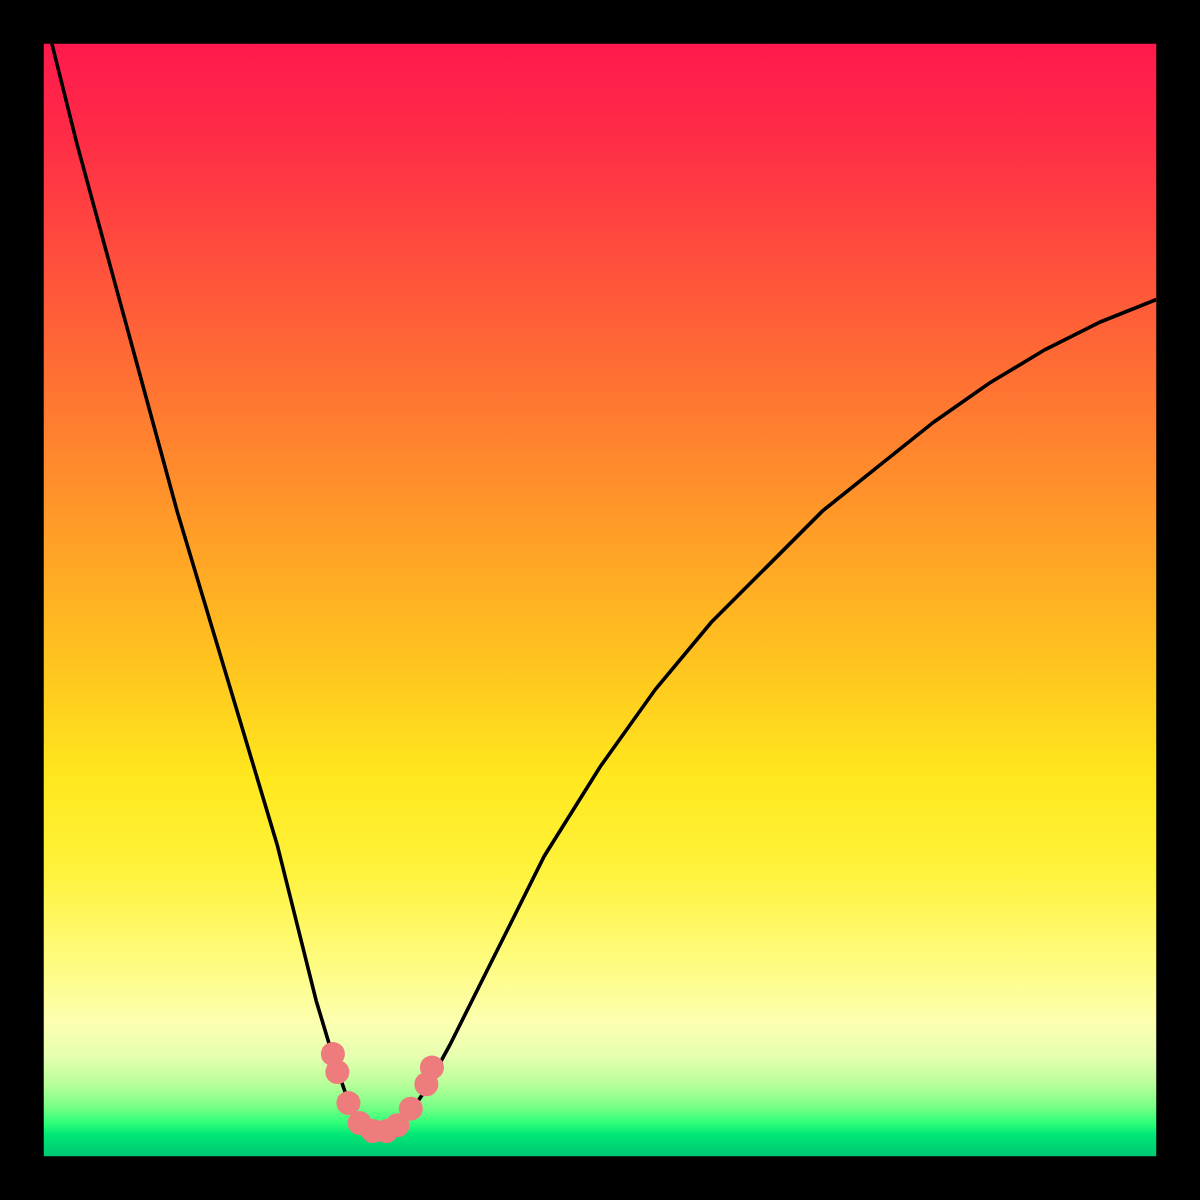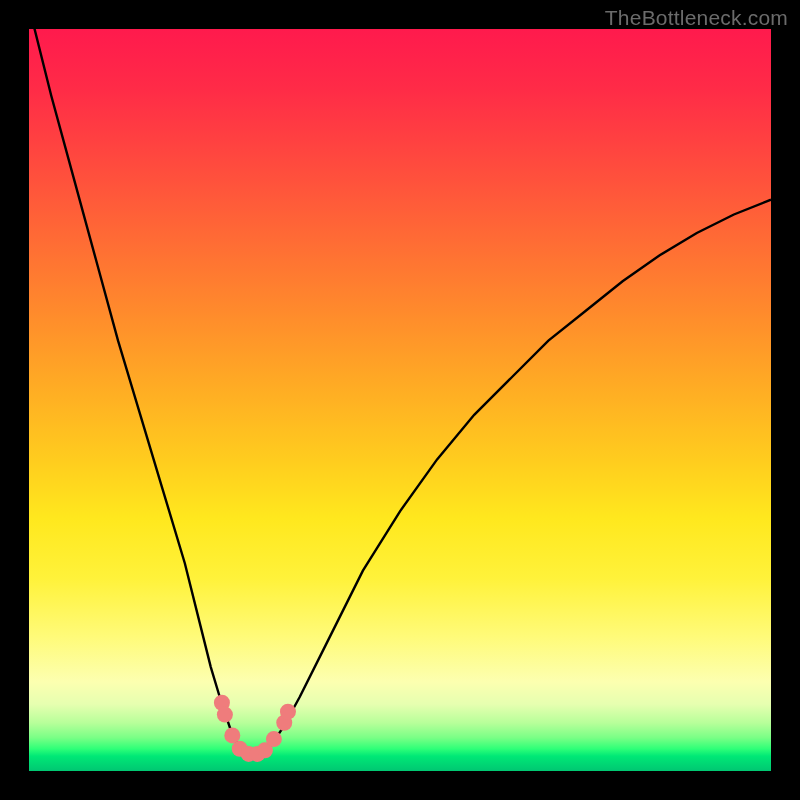--- a/index.html
+++ b/index.html
@@ -59,21 +59,20 @@
     color: #6b6b6b;
     font-size: 21px;
     letter-spacing: 0.2px;
     user-select: none;
   }
 </style>
 </head>
 <body>
 
 <div class="frame">
-  <div class="watermark">TheBottleneck.com</div>
   <div class="plot-area">
     <div class="gradient"></div>
     <svg class="curve" viewBox="0 0 742 742" preserveAspectRatio="none">
       <g>
         <path id="curve-path" d="M0.00 -22.26 L22.26 66.78 L44.52 148.40 L66.78 230.02 L89.04 311.64 L111.30 385.84 L133.56 460.04 L155.82 534.24 L170.66 593.60 L181.79 638.12 L192.92 675.22 L201.82 701.19 L209.99 718.26 L217.41 725.68 L224.08 727.16 L231.50 725.68 L241.15 717.51 L253.76 698.96 L270.83 667.80 L296.80 615.86 L333.90 541.66 L371.00 482.30 L408.10 430.36 L445.20 385.84 L482.30 348.74 L519.40 311.64 L556.50 281.96 L593.60 252.28 L630.70 226.31 L667.80 204.05 L704.90 185.50 L742.00 170.66" fill="none" stroke="#000" stroke-width="2.4"></path>
       </g>
       <g id="marker-group">
           <circle cx="192.92" cy="673.74" r="8" fill="#ef7c7c"></circle>
           <circle cx="195.89" cy="685.61" r="8" fill="#ef7c7c"></circle>
           <circle cx="203.31" cy="706.38" r="8" fill="#ef7c7c"></circle>

